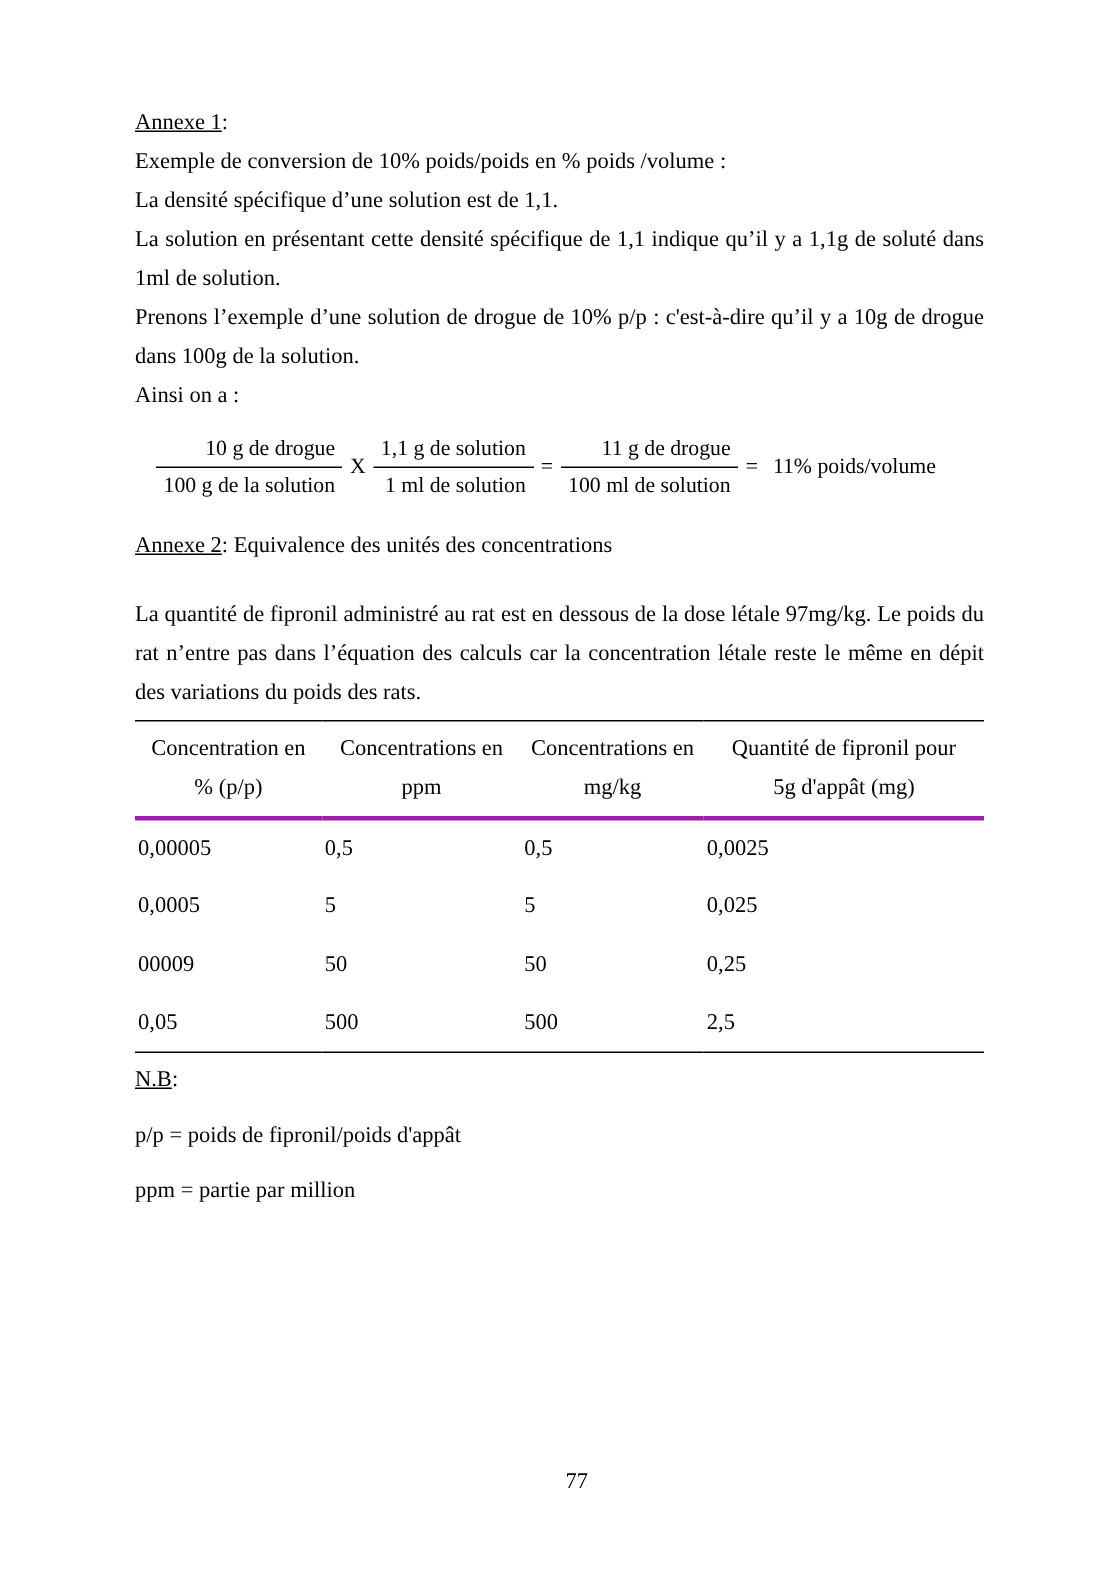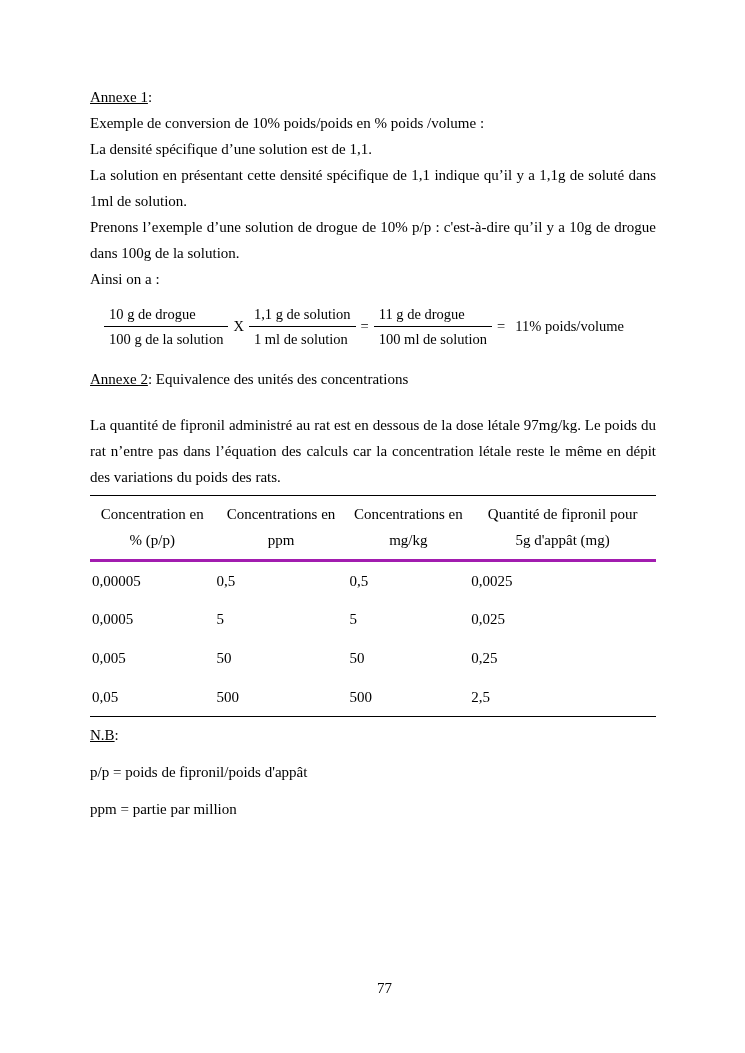--- a/index.html
+++ b/index.html
@@ -11,38 +11,38 @@
     position: relative;
     font-family: "Liberation Serif", "DejaVu Serif", serif;
     font-size: 15px;
     color: #000000;
     overflow: hidden;
   }
   .content {
     position: absolute;
     left: 90px;
     right: 89px;
-    top: 84px;
+    top: 69px;
   }
   .body-line {
     line-height: 26px;
     text-align: justify;
   }
   .no-justify { text-align: left; }
   .underline { text-decoration: underline; }
 
   
   .formula {
     display: flex;
     align-items: center;
     margin: 12px 0 18px 14px;
     font-size: 14.5px;
     line-height: 1.25;
   }
-  .frac { text-align: left; display: inline-block; }
+  .frac { text-align: right; display: inline-block; }
   .frac .num {
     display: block;
     border-bottom: 1px solid #000;
     padding: 1px 5px 3px 5px;
   }
   .frac .den {
     display: block;
     padding: 3px 5px 0 5px;
   }
   .op { margin: 0 5px; }
@@ -162,21 +162,21 @@
             <td>0,5</td>
             <td>0,0025</td>
           </tr>
           <tr>
             <td>0,0005</td>
             <td>5</td>
             <td>5</td>
             <td>0,025</td>
           </tr>
           <tr>
-            <td>0,005</td>
+            <td>00009</td>
             <td>50</td>
             <td>50</td>
             <td>0,25</td>
           </tr>
           <tr>
             <td>0,05</td>
             <td>500</td>
             <td>500</td>
             <td>2,5</td>
           </tr>

